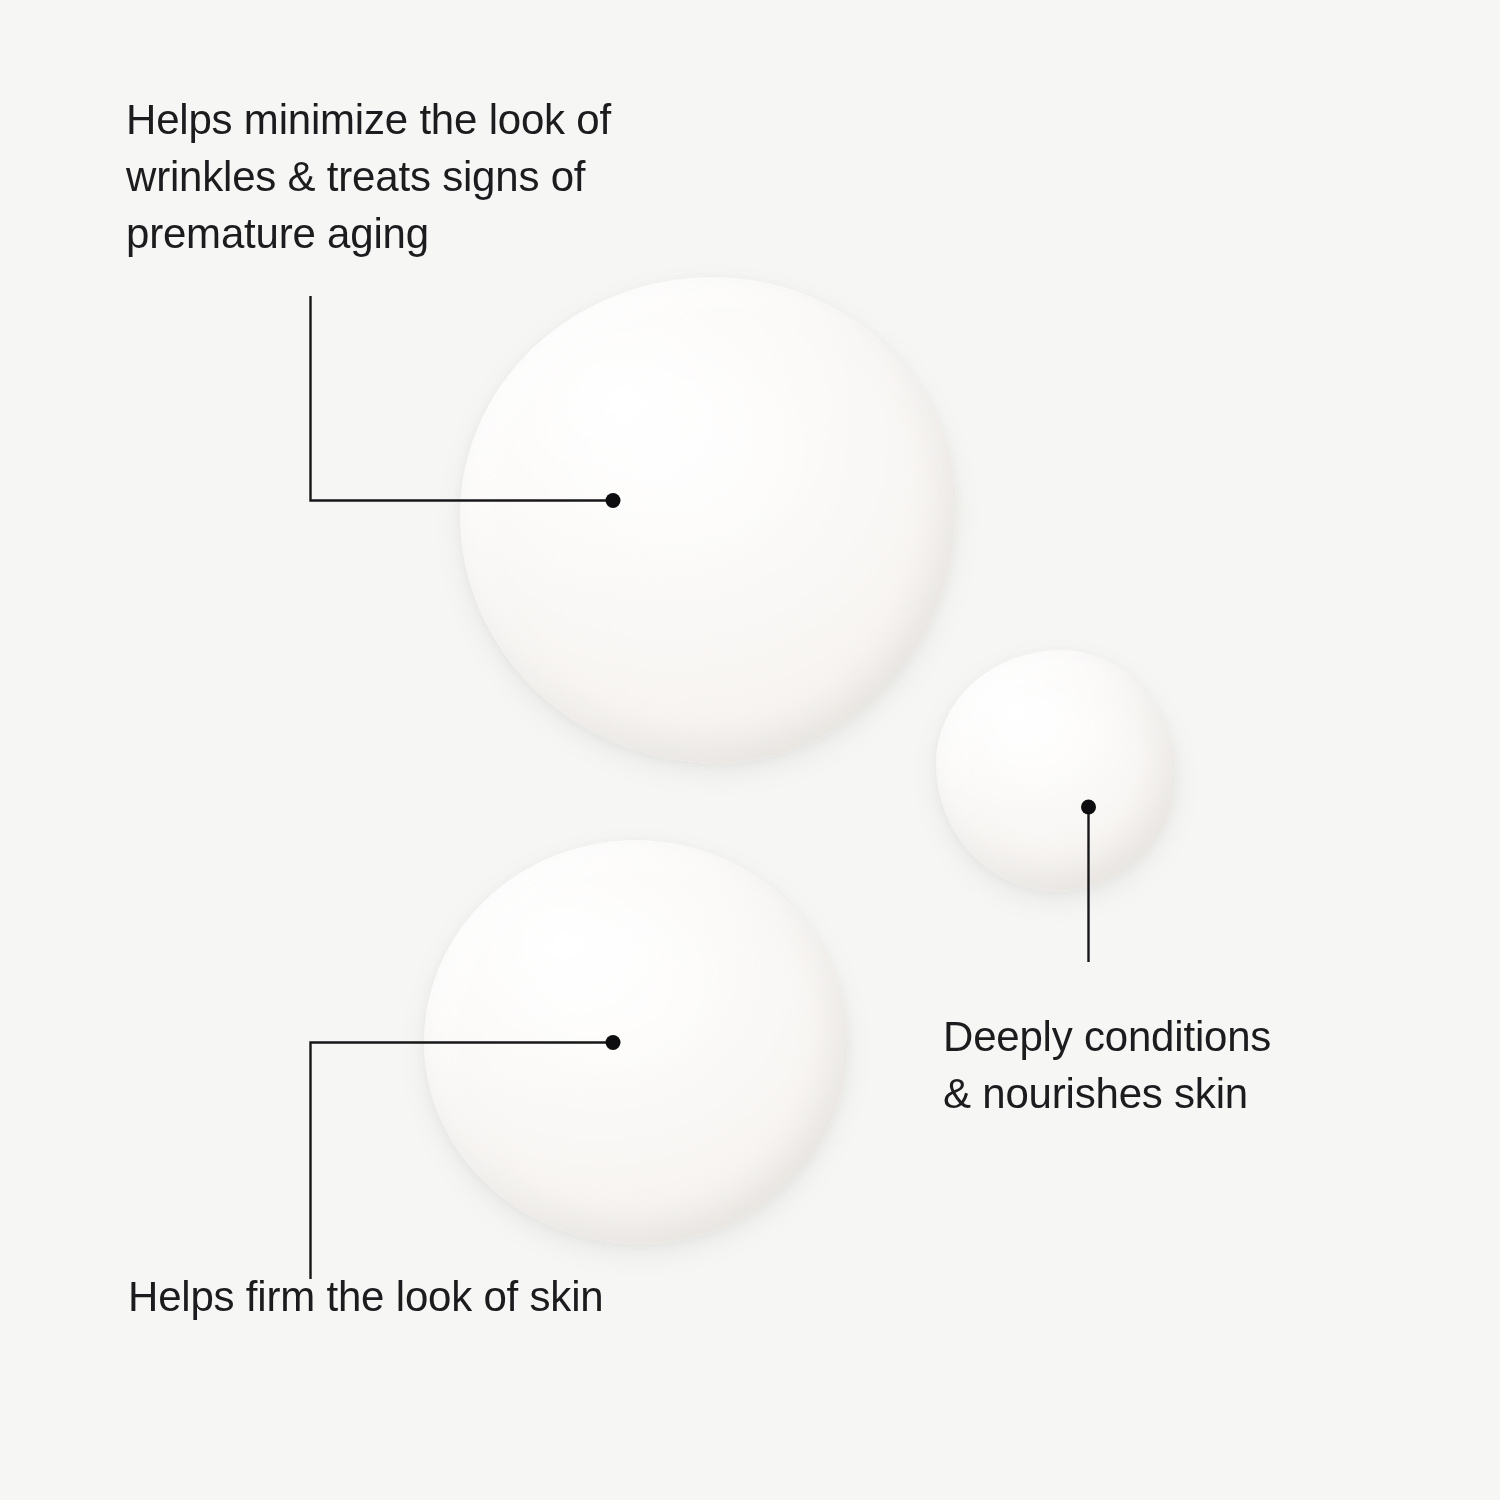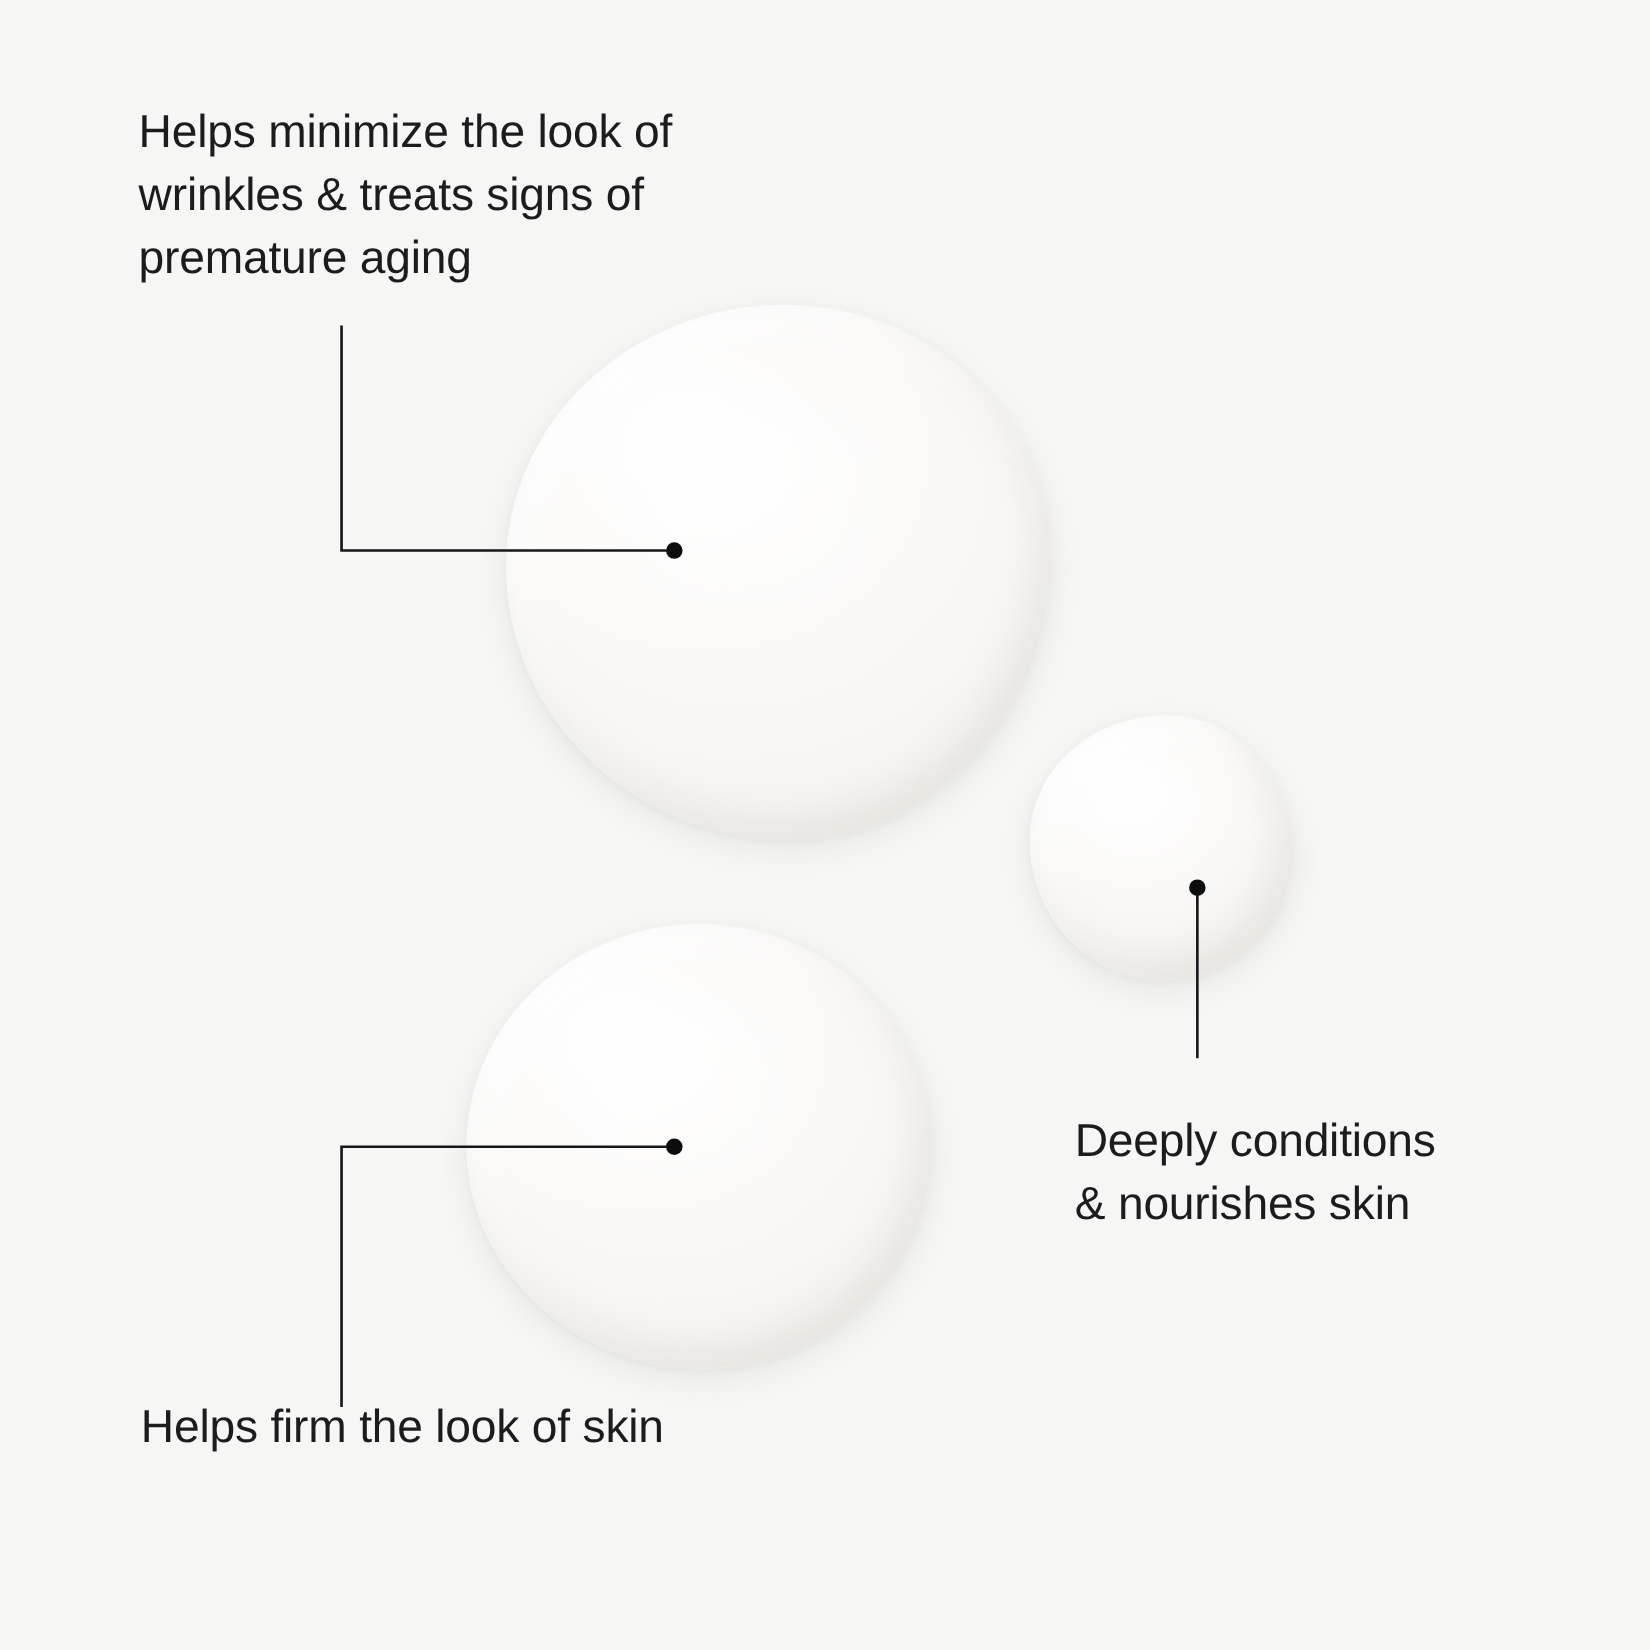--- a/index.html
+++ b/index.html
@@ -117,21 +117,21 @@
     position: absolute;
     color: #1c1c1e;
     font-size: 42px;
     line-height: 57px;
     letter-spacing: -0.2px;
     font-weight: 400;
     white-space: pre-line;
   }
 
   #callout-wrinkles-text { left: 126px; top: 91px; width: 620px; }
-  #callout-conditions-text { left: 977px; top: 1008px; width: 430px; }
+  #callout-conditions-text { left: 943px; top: 1008px; width: 430px; }
   #callout-firm-text { left: 128px; top: 1268px; width: 620px; }
 </style>
 </head>
 <body>
 
 <div id="stage">
 
   <div id="droplet-large" class="droplet">
     <div class="body"></div>
     <div class="sheen"></div>

